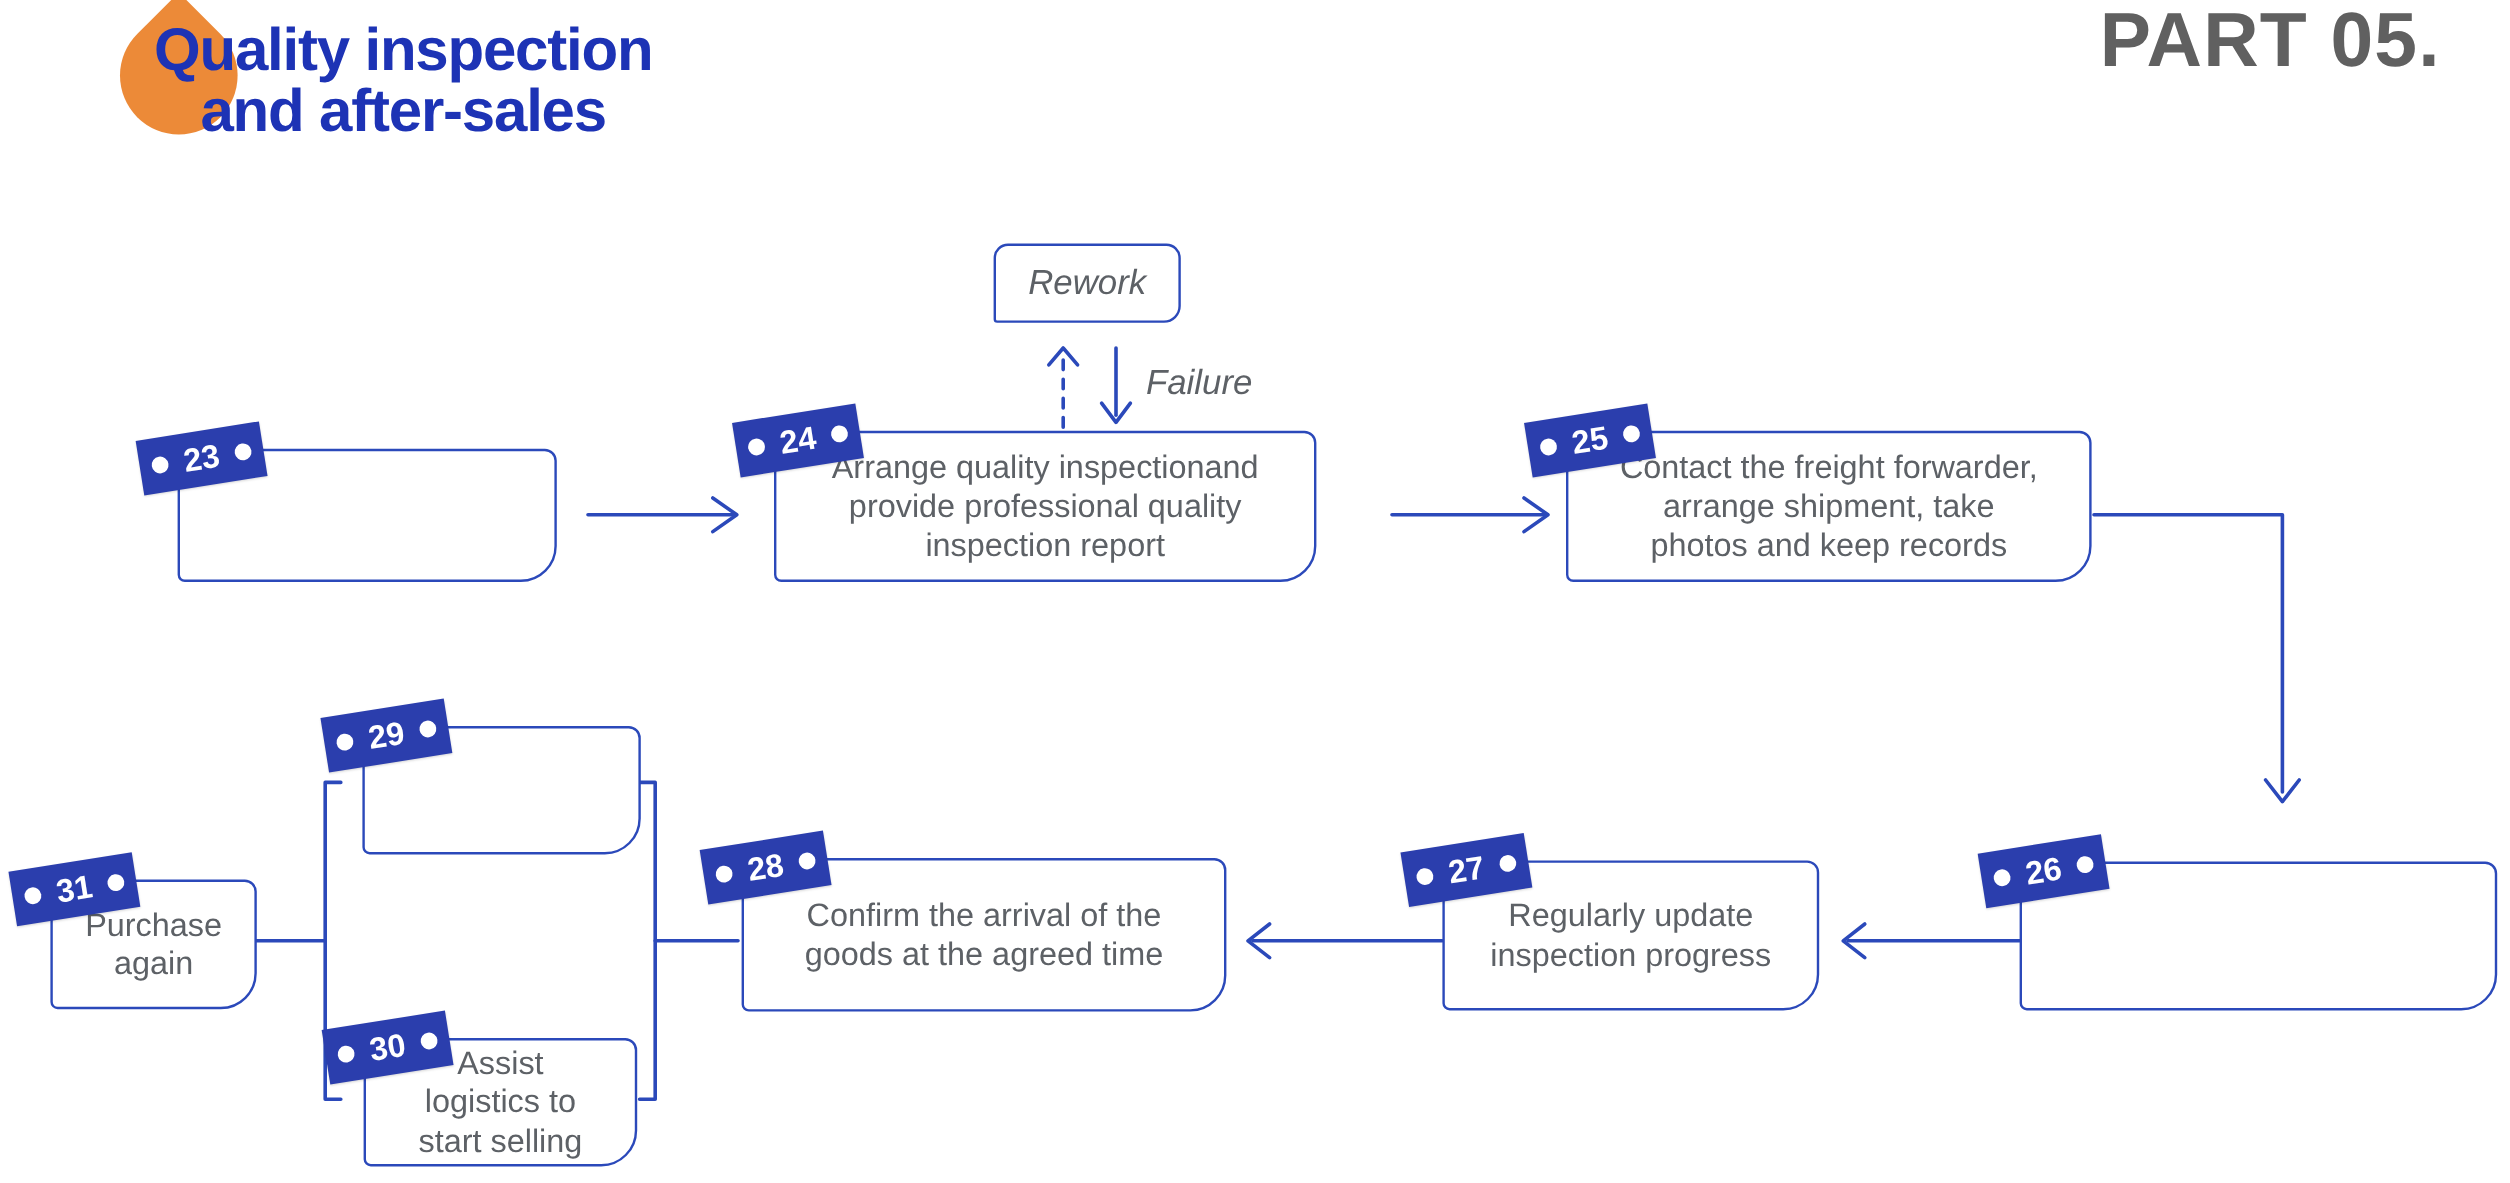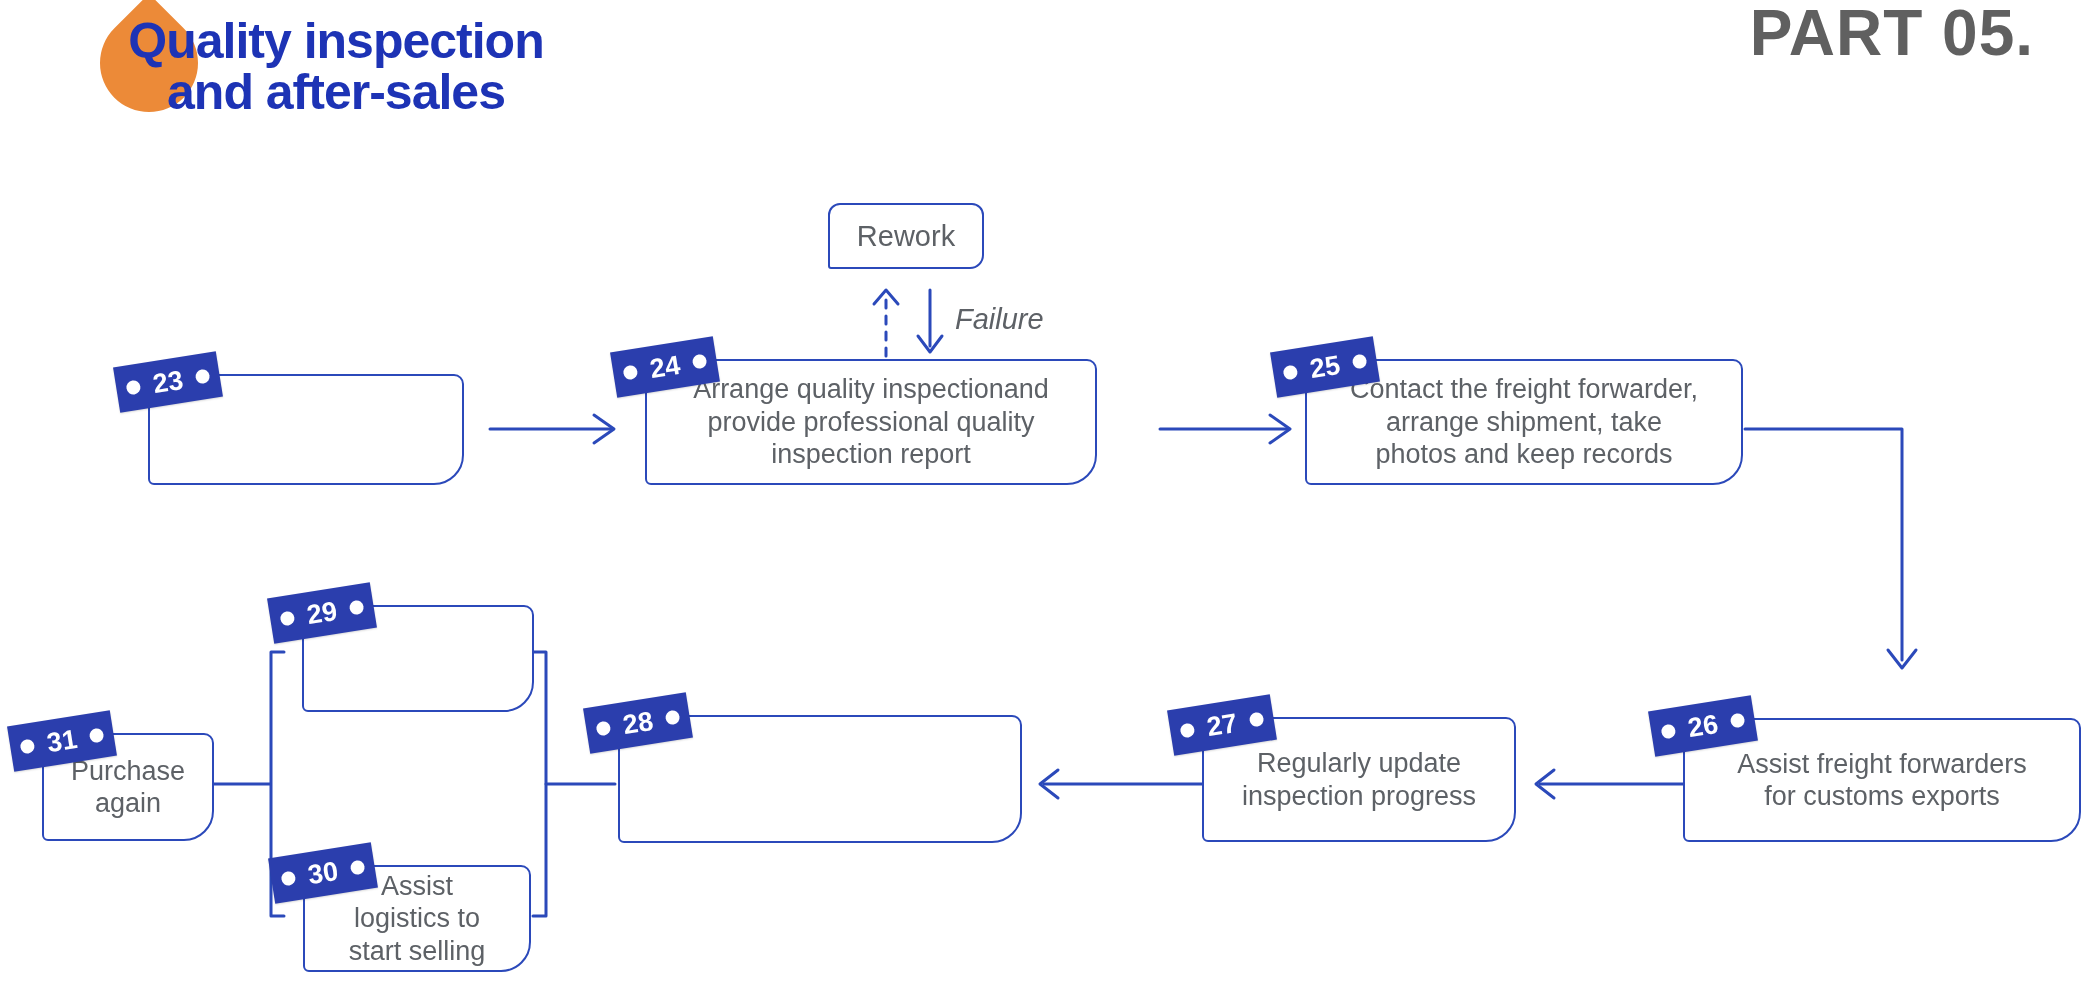--- a/index.html
+++ b/index.html
@@ -36,21 +36,21 @@
   .n26{left:1683px;top:718px;width:394px;height:120px}
   .n27{left:1202px;top:717px;width:310px;height:121px}
   .n28{left:618px;top:715px;width:400px;height:124px}
   .n29{left:302px;top:605px;width:228px;height:103px}
   .n30{left:303px;top:865px;width:224px;height:103px}
   .n31{left:42px;top:733px;width:168px;height:104px}
   .rework{
     position:absolute;left:828px;top:203px;width:152px;height:62px;
     background:#fff;border:2.5px solid #2b49ba;border-radius:12px 12px 14px 3px;
     display:flex;align-items:center;justify-content:center;
-    color:#5d6166;font-size:29px;z-index:3;
+    color:#5d6166;font-size:29px;z-index:3;font-style:italic;
   }
   .failure{
     position:absolute;left:955px;top:303px;color:#5d6166;font-size:29px;z-index:3;font-style:italic;
   }
   
   .tag{
     position:absolute;left:-34px;top:-17px;width:104px;height:46px;
     background:#2b3ead;transform:rotate(-9deg);z-index:4;
     display:flex;align-items:center;justify-content:center;
     color:#ffffff;font-weight:700;font-size:27px;
@@ -137,40 +137,40 @@
 arrange shipment, take
 photos and keep records</div>
 </div>
 
 <div class="node n26">
   <div class="tag">
     <span class="dot left"></span>
     <span>26</span>
     <span class="dot right"></span>
   </div>
-  <div class="node-label">Assist freight forwarders
-for customs exports</div>
 </div>
 
 <div class="node n27">
   <div class="tag">
     <span class="dot left"></span>
     <span>27</span>
     <span class="dot right"></span>
   </div>
   <div class="node-label">Regularly update
 inspection progress</div>
 </div>
 
 <div class="node n28">
   <div class="tag">
     <span class="dot left"></span>
     <span>28</span>
     <span class="dot right"></span>
   </div>
+  <div class="node-label">Confirm the arrival of the
+goods at the agreed time</div>
 </div>
 
 <div class="node n29">
   <div class="tag">
     <span class="dot left"></span>
     <span>29</span>
     <span class="dot right"></span>
   </div>
 </div>
 

